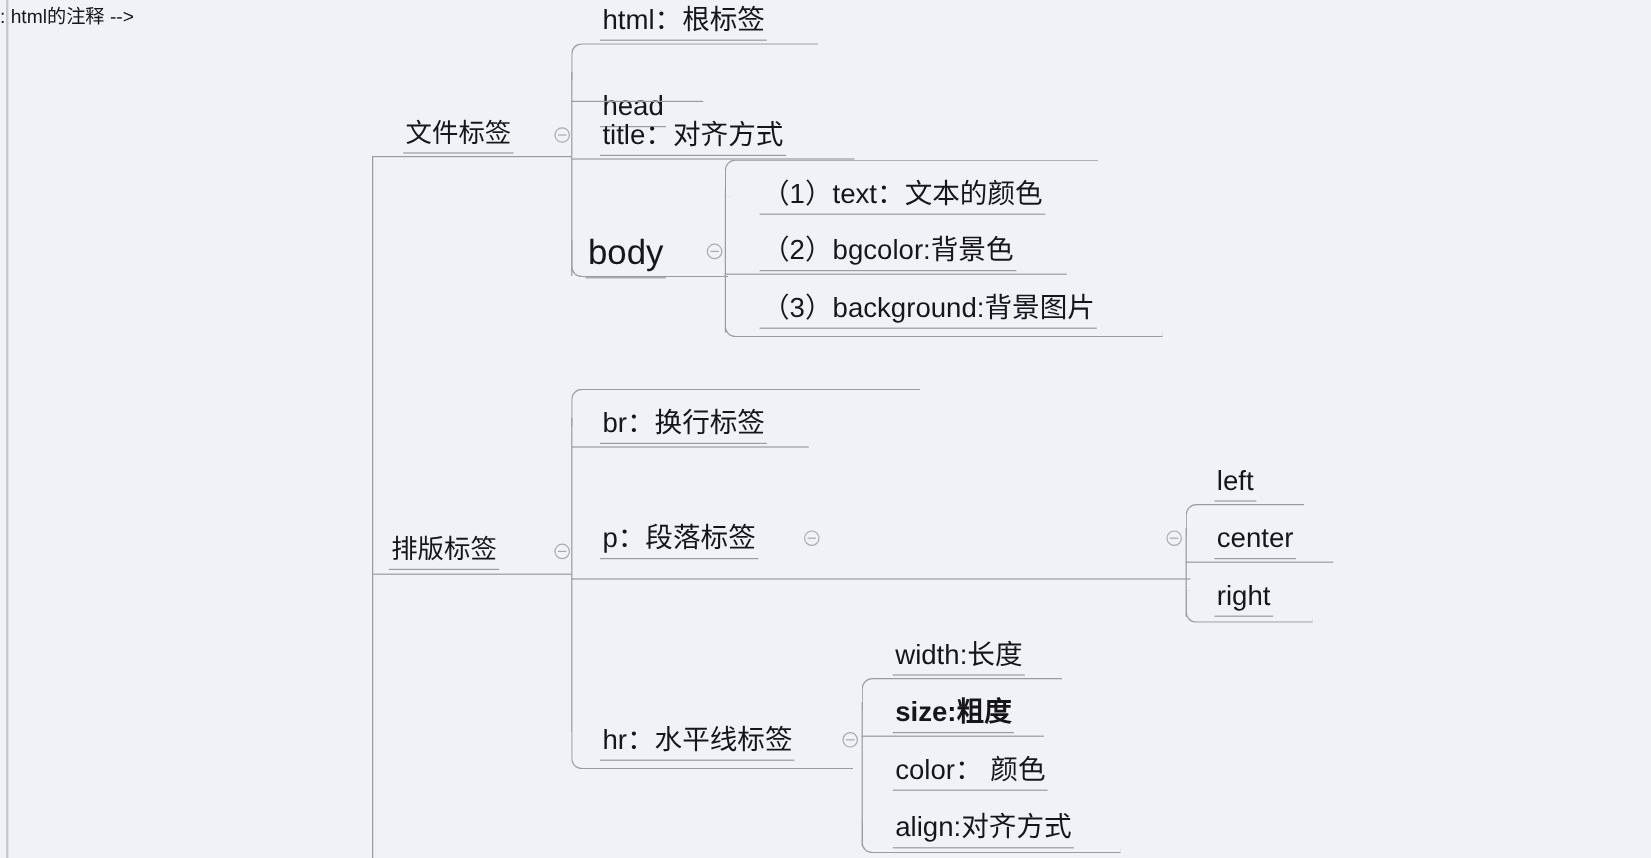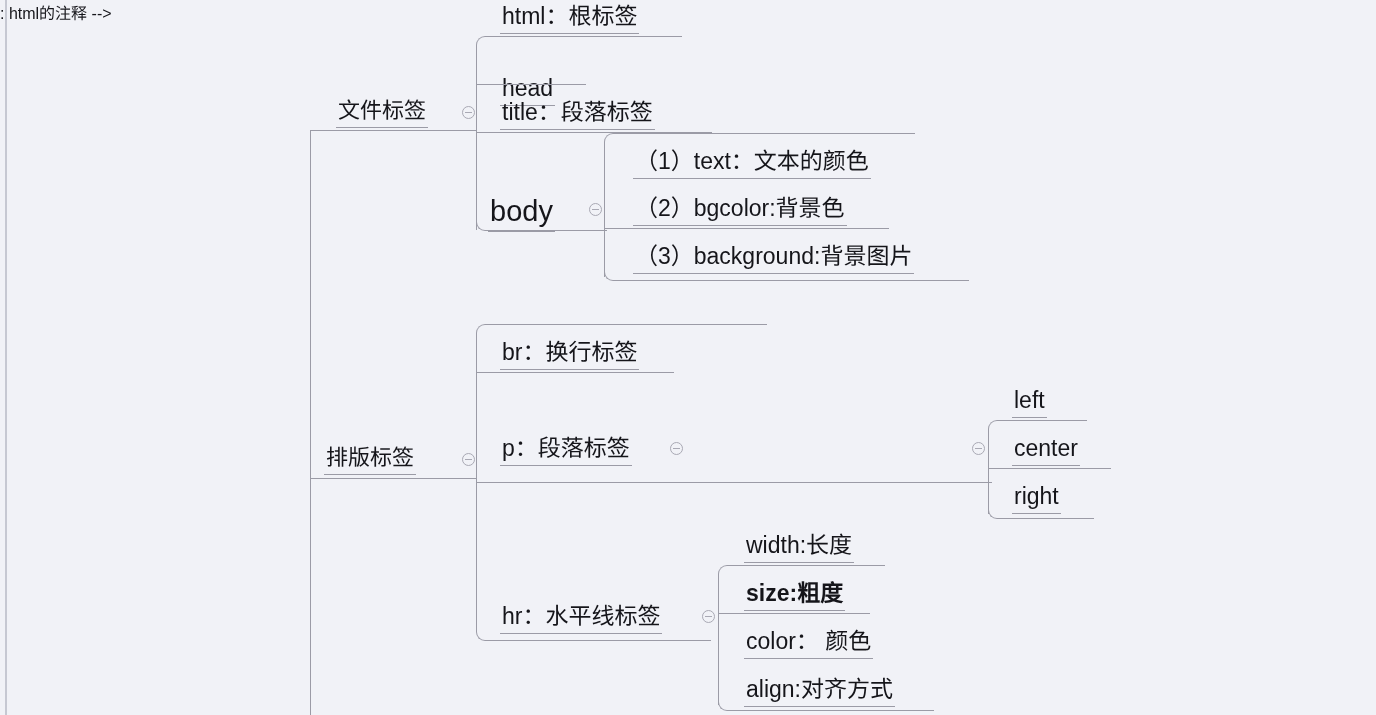--- a/index.html
+++ b/index.html
@@ -116,21 +116,21 @@
   </div>
 
   
   <div class="node" style="left:500px; top:53px; font-size:23px;margin-top:24px;">
     <span class="txt">head</span>
   </div>
   <div class="hline" style="left:476px; top:84px; width:110px;"></div>
 
   
   <div class="node" style="left:500px; top:101px; font-size:23px;">
-    <span class="txt">title：段落标签</span>
+    <span class="txt">title：对齐方式</span>
   </div>
   <div class="hline" style="left:476px; top:132px; width:236px;"></div>
 
   
   <div class="elbow-bl" style="left:476px; top:200px; width:130px; height:30px; border-right:0; border-top:0;"></div>
   <div class="node" style="left:488px; top:197px; font-size:29px;text-align:right;">
     <span class="txt">body</span>
   </div>
   <div class="toggle" style="left:589px; top:203px;"></div>
 

